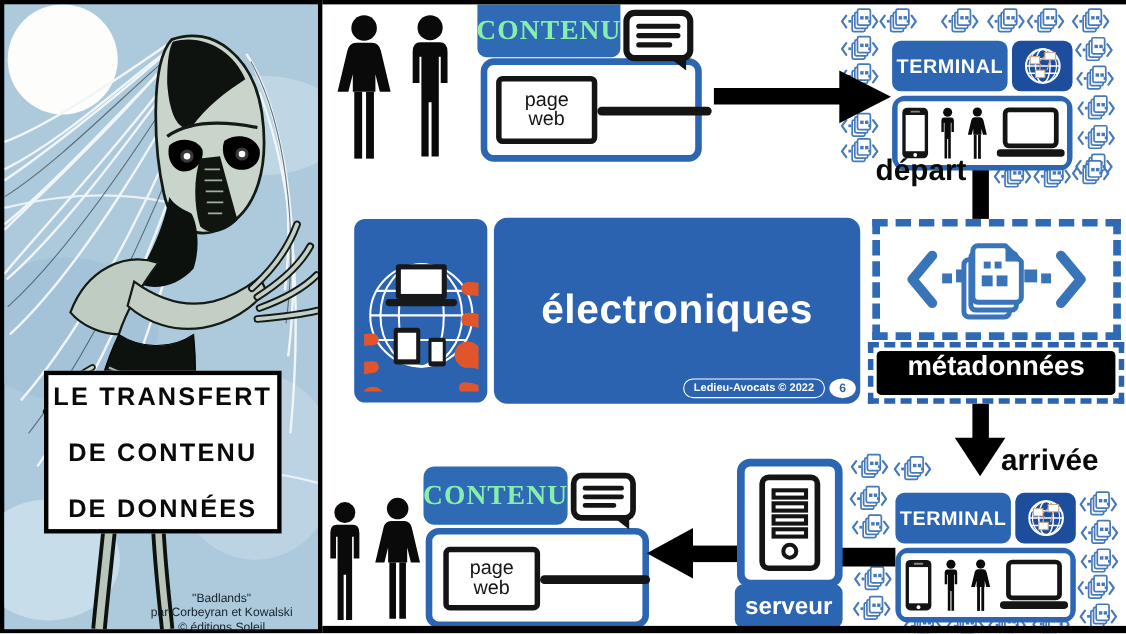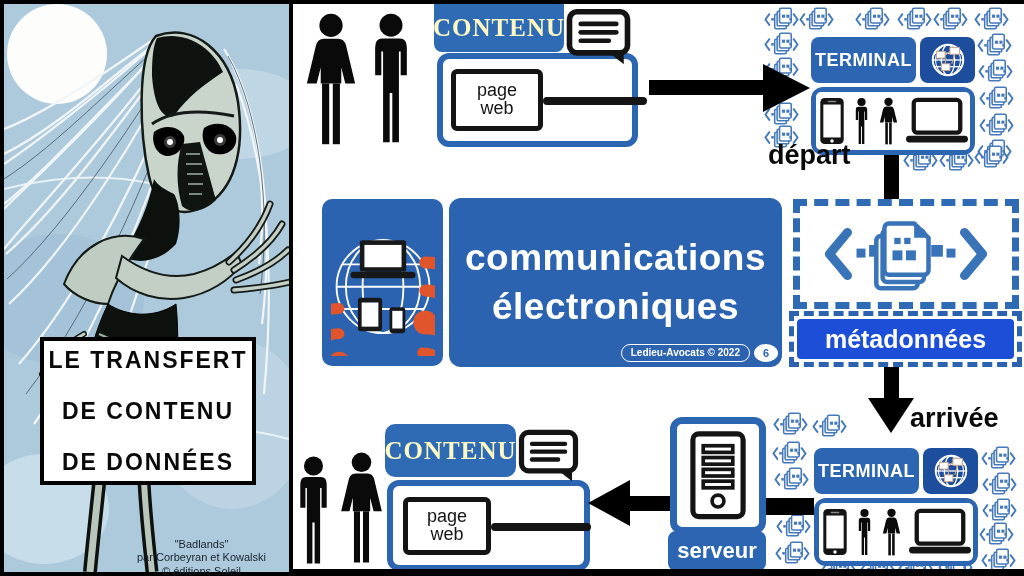--- a/index.html
+++ b/index.html
@@ -26,21 +26,21 @@
 
   
   .shaft { position:absolute; background:#000; z-index:6; }
   .ah-right { position:absolute; width:0; height:0; z-index:6;
     border-top:24px solid transparent; border-bottom:24px solid transparent; border-left:47px solid #000; }
   .ah-down { position:absolute; width:0; height:0; z-index:6;
     border-left:23px solid transparent; border-right:23px solid transparent; border-top:35px solid #000; }
   .ah-left { position:absolute; width:0; height:0; z-index:6;
     border-top:23px solid transparent; border-bottom:23px solid transparent; border-right:42px solid #000; }
   .contenu-header { position:absolute; z-index:7; background:#2e6bb4; display:flex; align-items:center; justify-content:center; }
-  .contenu-header span { font-family:"Liberation Serif", serif; font-weight:bold; color:#fef9c3; font-size:25px; letter-spacing:1px; }
+  .contenu-header span { font-family:"Liberation Serif", serif; font-weight:bold; color:#86efac; font-size:25px; letter-spacing:1px; }
   .contenu-body { position:absolute; z-index:5; background:#fff; border:6px solid #2c66b2; border-radius:12px; display:flex; align-items:center; }
 
   .laptop { display:flex; flex-direction:row; align-items:center; }
   .laptop .screen { border:5px solid #141414; border-radius:6px; background:#fff;
      display:flex; flex-direction:column; align-items:center; justify-content:center; }
   .laptop .screen span { font-size:18px; line-height:0.98; color:#141414; }
   .laptop .base { background:#141414; border-radius:4px; height:8px; margin-top:2px; }
 
   .terminal-group { position:absolute; width:164px; height:118px; z-index:7;margin-top:11px; }
   .terminal-header { position:absolute; left:0; top:0; width:105px; height:46px; background:#2c66b2;
@@ -51,22 +51,22 @@
   .terminal-body { position:absolute; left:0; top:50px; width:164px; height:68px; background:#2c66b2; border-radius:12px; padding:5px; }
   .terminal-inner { width:100%; height:100%; background:#fff; border-radius:5px;
      display:flex; align-items:center; justify-content:center; gap:7px; }
 
   .label-black { position:absolute; font-weight:bold; color:#0a0a0a; font-size:27px; z-index:7; }
 
   .meta-box { position:absolute; left:793px; top:199px; width:226px; height:110px; background:#fff;
      border:7px dashed #2e6bb4; display:flex; align-items:center; justify-content:center; z-index:7; }
   .meta-label-wrap { position:absolute; left:789px; top:311px; width:233px; height:56px;
      border:5px dashed #2b63b1; background:#fff; padding:3px; z-index:7; }
-  .meta-label { width:100%; height:100%; background:#1d4ed8; border-radius:4px;
-     display:flex; align-items:center; justify-content:center; }
+  .meta-label { width:100%; height:100%; background:#000000; border-radius:4px;
+     display:flex; justify-content:center; }
   .meta-label span { color:#fff; font-weight:bold; font-size:25px; }
 
   .globe-box { position:absolute; left:322px; top:199px; width:121px; height:167px; background:#2b63b1;
      border-radius:10px; display:flex; align-items:center; justify-content:center; z-index:5; }
   .comm-box { position:absolute; left:449px; top:198px; width:333px; height:169px; background:#2b63b1;
      border-radius:12px; display:flex; flex-direction:column; align-items:center; justify-content:center; z-index:5; }
   .comm-box .line { color:#fff; font-weight:bold; font-size:37px; line-height:1.3; letter-spacing:0.5px; }
   .footer-pill { position:absolute; right:32px; bottom:5px; height:18px; border:1.5px solid #fff;
      border-radius:10px; padding:0 9px; color:#fff; font-size:10px; font-weight:bold; line-height:15px; white-space:nowrap; }
   .page-badge { position:absolute; right:4px; bottom:5px; width:24px; height:18px; background:#fff;
@@ -411,21 +411,21 @@
             <use href="#woman-sil"></use>
           </svg>
         <svg width="62" height="50" viewBox="0 0 72 54">
           <rect x="9" y="2.5" width="54" height="38" rx="4" fill="#fff" stroke="#141414" stroke-width="5"></rect>
           <rect x="0" y="44" width="72" height="8" rx="4" fill="#141414"></rect>
         </svg>
       </div>
     </div>
   </div>
 
-  <div class="label-black" style="left:768px;top:140px">
+  <div class="label-black" style="left:796px;top:140px">
     <span>départ</span>
   </div>
   <div class="shaft" style="left:884px;top:142px;width:15px;height:58px"></div>
 
   <div class="meta-box">
     <svg width="184" height="90" viewBox="0 0 190 100">
       <g fill="none" stroke="#3974b9" stroke-width="10" stroke-linecap="round" stroke-linejoin="round">
         <path d="M30 26 L10 50 L30 74"></path>
           <path d="M160 26 L180 50 L160 74"></path>
       </g>
@@ -479,21 +479,20 @@
       <rect x="63" y="100" width="17" height="28" rx="3" fill="#17181a"></rect>
       <rect x="66" y="104" width="11" height="19" fill="#fff"></rect>
       <g style="color:#e0552c">
         <use href="#wifi" transform="translate(80,8)"></use>
         <use href="#wifi" transform="translate(28,62) scale(-0.9,0.9)"></use>
         <use href="#wifi" transform="translate(80,86) scale(0.85)"></use>
       </g>
     </svg>
   </div>
   <div class="comm-box">
-    <div class="line">communications</div>
     <div class="line">électroniques</div>
     <div class="footer-pill">Ledieu-Avocats  ©  2022</div>
     <div class="page-badge">6</div>
   </div>
 
   <svg class="people" style="left:291px;top:455px;width:45px;height:110px" fill="#0a0a0a">
       <use href="#man-sil"></use>
     </svg>
   <svg class="people" style="left:337px;top:451px;width:49px;height:113px" fill="#0a0a0a">
       <use href="#woman-sil"></use>

